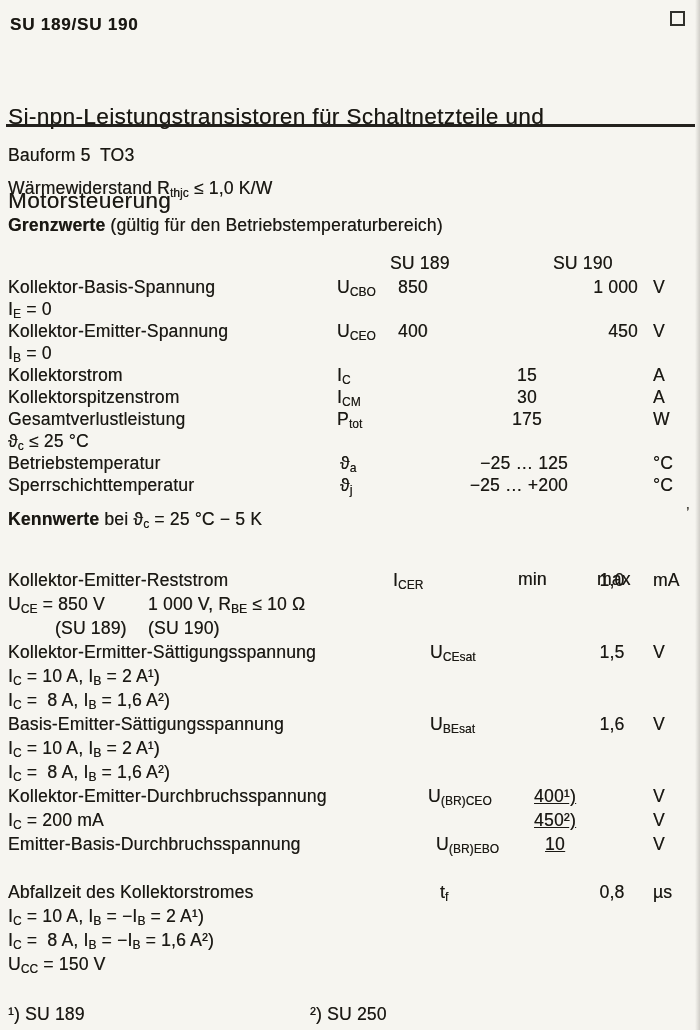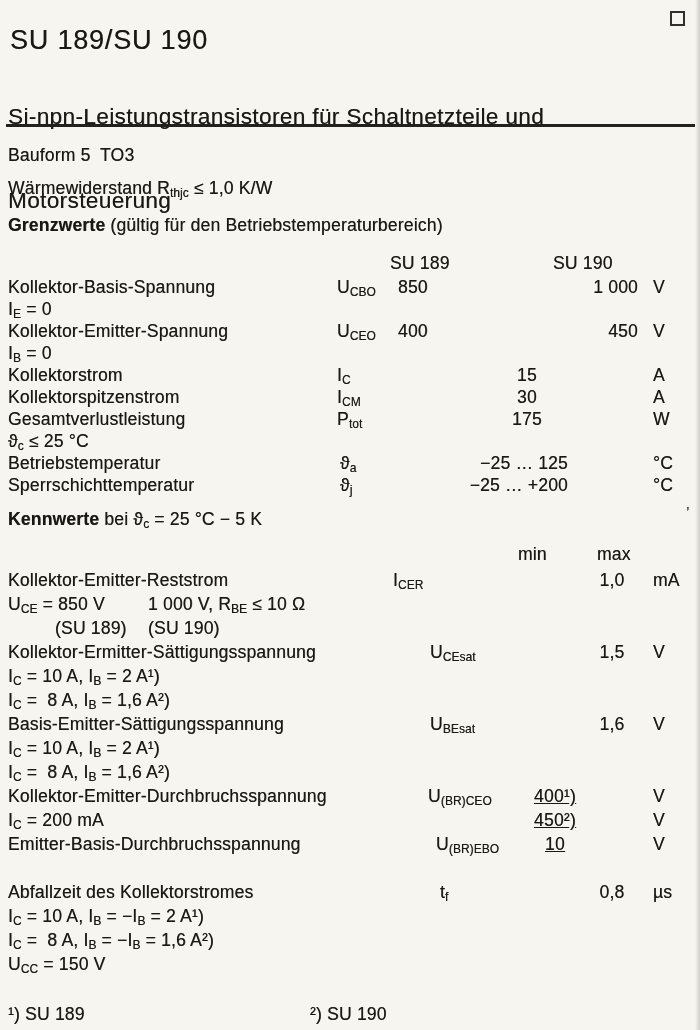--- a/index.html
+++ b/index.html
@@ -9,22 +9,22 @@
     width: 700px;
     height: 1030px;
     background: #f6f5f0;
     color: #1a1813;
     font-family: "Liberation Sans", "DejaVu Sans", sans-serif;
     overflow: hidden;
     letter-spacing: 0.2px;
     text-shadow: 0.3px 0 0 rgba(26,24,19,0.65);
   }
   .title {
-    position: absolute; top: 25px; left: 10px;
-    font-size: 27px; font-weight: 400; letter-spacing: 0.8px;
+    position: absolute; top: 15px; left: 10px;
+    font-size: 17px; font-weight: 700; letter-spacing: 0.8px;
   }
   .corner-box {
     position: absolute; top: 11px; right: 15px;
     width: 15px; height: 15px;
     border: 2px solid #30302c;
   }
   .subtitle {
     position: absolute; top: 47px; left: 8px;
     font-size: 22.5px; line-height: 28px; letter-spacing: 0.4px; font-weight: 400;
     white-space: pre;
@@ -142,21 +142,21 @@
     <span class="sym" style="left:340px">ϑ<sub>j</sub></span>
     <span class="g-range">−25 … +200</span>
     <span class="unit">°C</span>
   </div>
 
   <div class="ln" style="top:509px">
     <span class="name"><b>Kennwerte</b><span> bei ϑ<sub>c</sub> = 25 °C − 5 K</span></span>
   </div>
   <span class="speck" style="top:503px;left:686px">’</span>
 
-  <div class="ln" style="top:544px">
+  <div class="ln" style="top:569px">
     <span style="left:518px">min</span>
     <span style="left:597px">max</span>
   </div>
 
   <div class="ln" style="top:570px">
     <span class="name">Kollektor-Emitter-Reststrom</span>
     <span style="left:393px">I<sub>CER</sub></span>
     <span class="k-max">1,0</span>
     <span class="unit">mA</span>
   </div>
@@ -225,17 +225,17 @@
   </div>
   <div class="ln" style="top:930px">
     <span class="name">I<sub>C</sub> =  8 A, I<sub>B</sub> = −I<sub>B</sub> = 1,6 A²)</span>
   </div>
   <div class="ln" style="top:954px">
     <span class="name">U<sub>CC</sub> = 150 V</span>
   </div>
 
   <div class="ln" style="top:1004px">
     <span class="name">¹) SU 189</span>
-    <span style="left:310px">²) SU 190</span>
+    <span style="left:310px">²) SU 250</span>
   </div>
 
   <div class="edge"></div>
 </div>
 
 </body></html>

